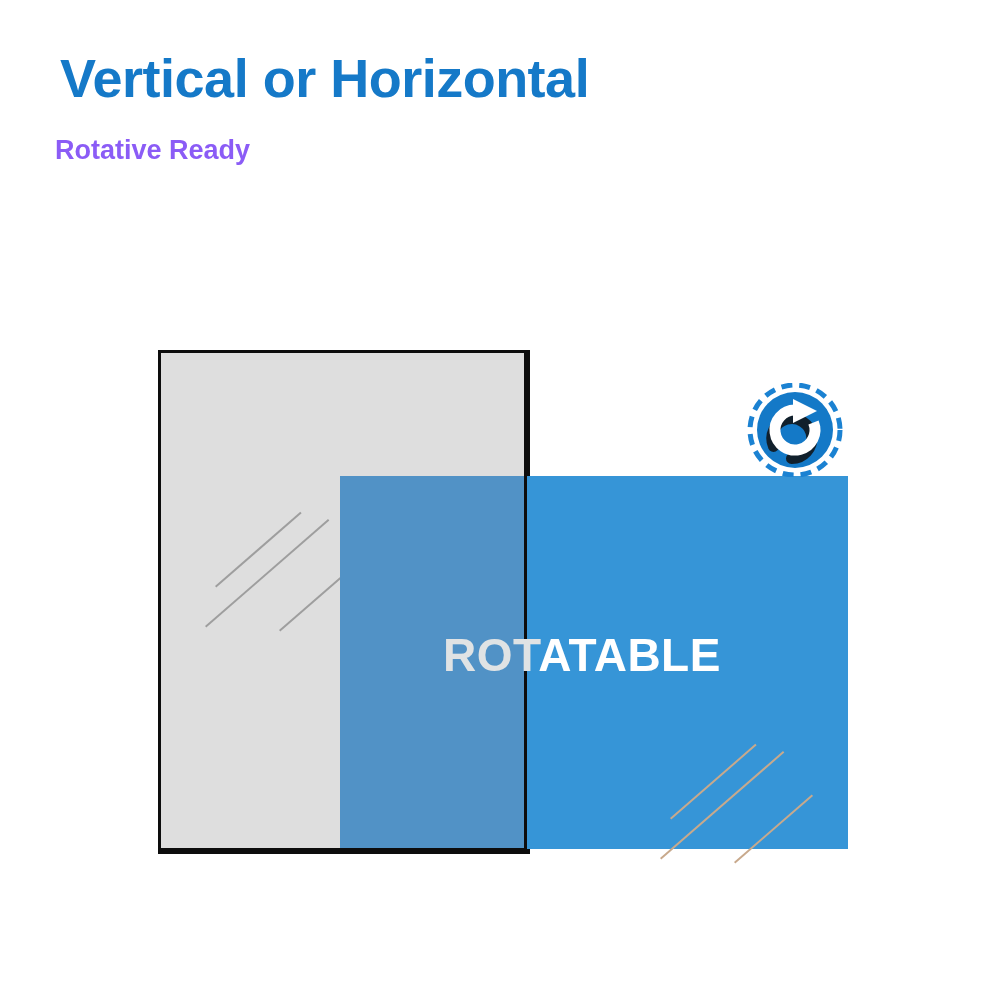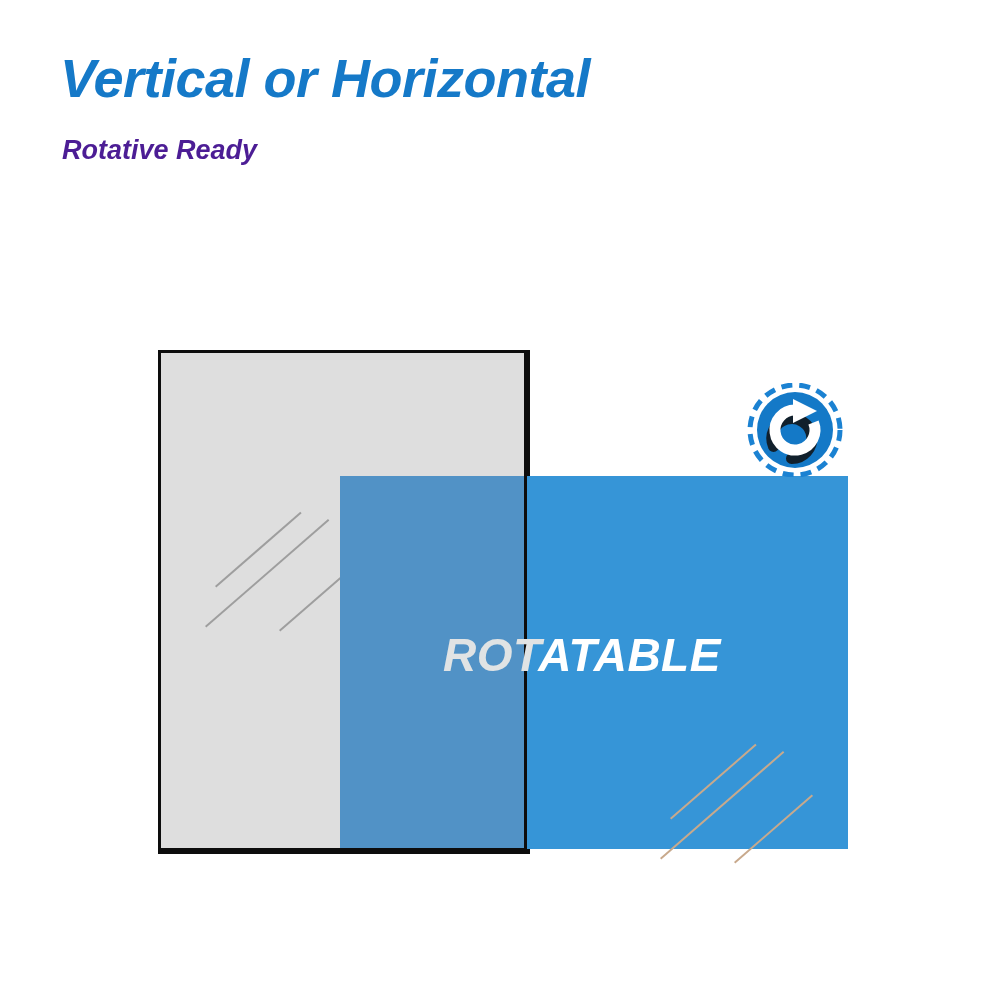--- a/index.html
+++ b/index.html
@@ -16,42 +16,41 @@
     -webkit-font-smoothing: antialiased;
   }
 
   #stage {
     position: absolute;
     left: 0;
     top: 0;
     width: 1000px;
     height: 1000px;
     background: #ffffff;
-    font-style: italic;
   }
 
   
   #title {
     position: absolute;
     left: 60px;
     top: 50px;
     font-size: 54px;
     font-weight: bold;
     color: #1579c8;
     letter-spacing: -0.5px;
     white-space: nowrap;
     line-height: 1.05;
   }
   #subtitle {
     position: absolute;
-    left: 62px;
+    left: 55px;
     top: 136px;
     font-size: 27px;
     font-weight: bold;
-    color: #4c1d95;
+    color: #8b5cf6;
     white-space: nowrap;
     line-height: 1.1;
   }
 
   
   #gray-panel {
     position: absolute;
     left: 158px;
     top: 350px;
     width: 366px;

